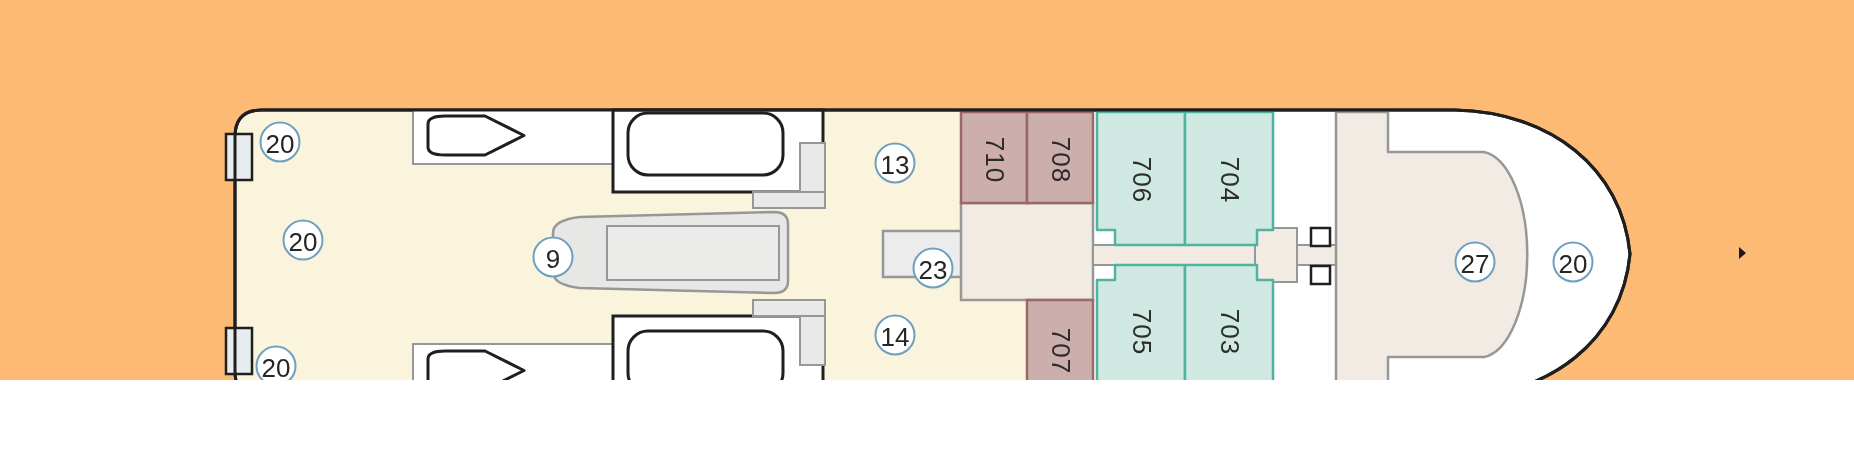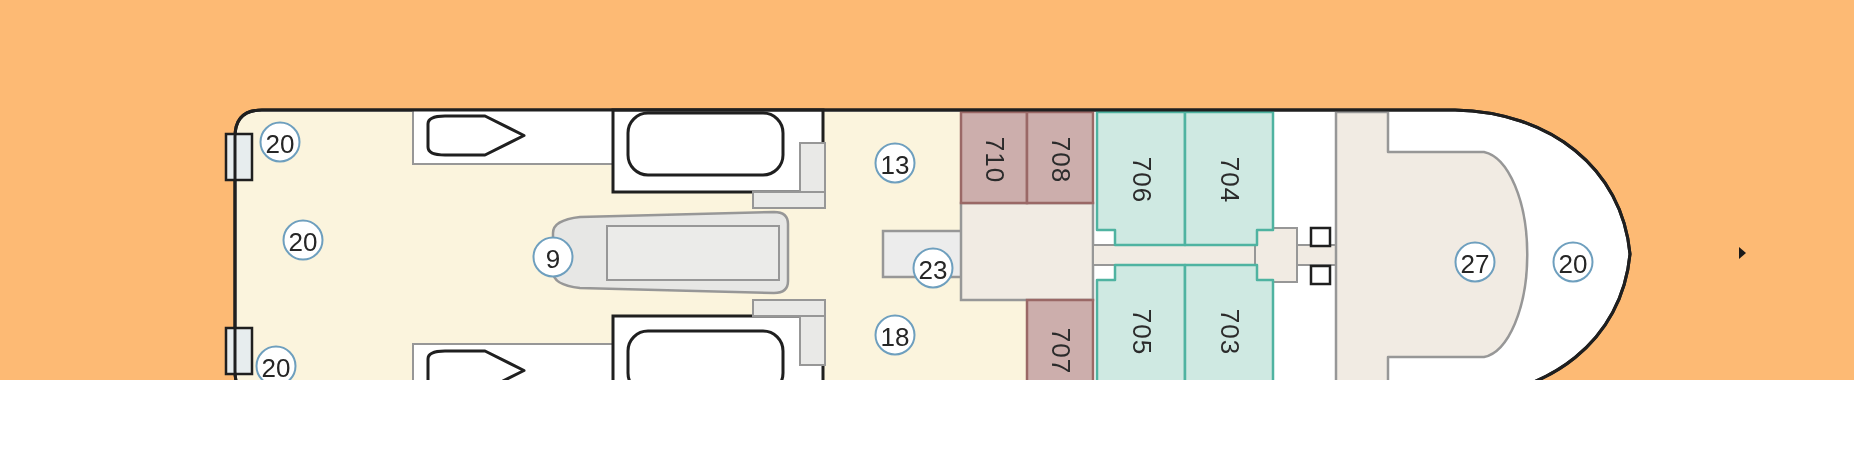--- a/index.html
+++ b/index.html
@@ -95,21 +95,21 @@
 
     <polygon points="1739,247 1746,253 1739,259" fill="#1a1a1a"></polygon>
   </svg>
 
   <div class="marker" style="left:280px;top:142px">20</div>
   <div class="marker" style="left:303px;top:240px">20</div>
   <div class="marker" style="left:276px;top:366px">20</div>
   <div class="marker" style="left:553px;top:257px">9</div>
   <div class="marker" style="left:895px;top:163px">13</div>
   <div class="marker" style="left:933px;top:268px">23</div>
-  <div class="marker" style="left:895px;top:335px">18</div>
+  <div class="marker" style="left:895px;top:335px">14</div>
   <div class="marker" style="left:1475px;top:262px">27</div>
   <div class="marker" style="left:1573px;top:262px">20</div>
 
   <div class="cabin-num" style="left:994px;top:160px">710</div>
   <div class="cabin-num" style="left:1060px;top:160px">708</div>
   <div class="cabin-num" style="left:1141px;top:180px">706</div>
   <div class="cabin-num" style="left:1229px;top:180px">704</div>
   <div class="cabin-num" style="left:1060px;top:351px">707</div>
   <div class="cabin-num" style="left:1141px;top:332px">705</div>
   <div class="cabin-num" style="left:1229px;top:332px">703</div>

